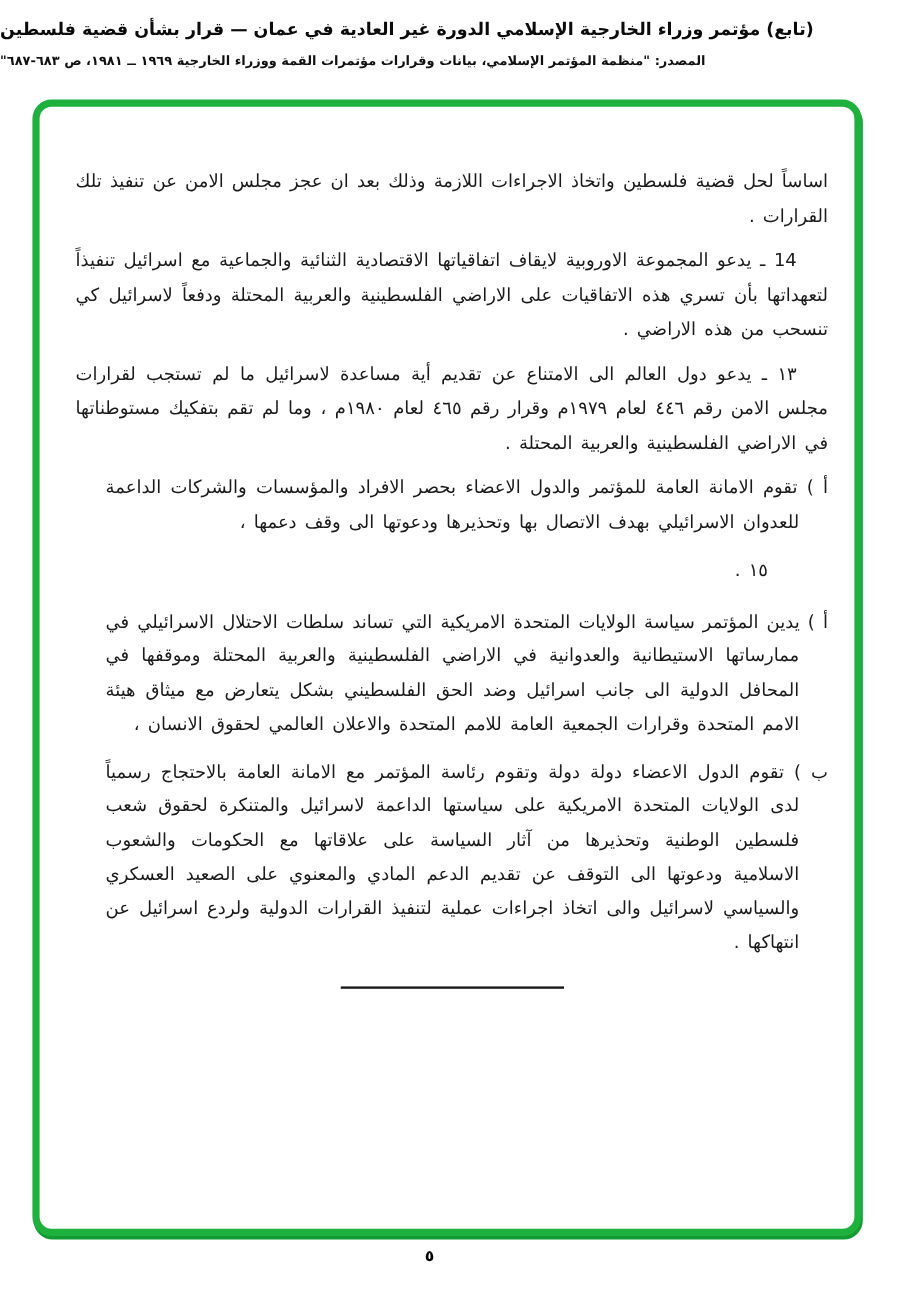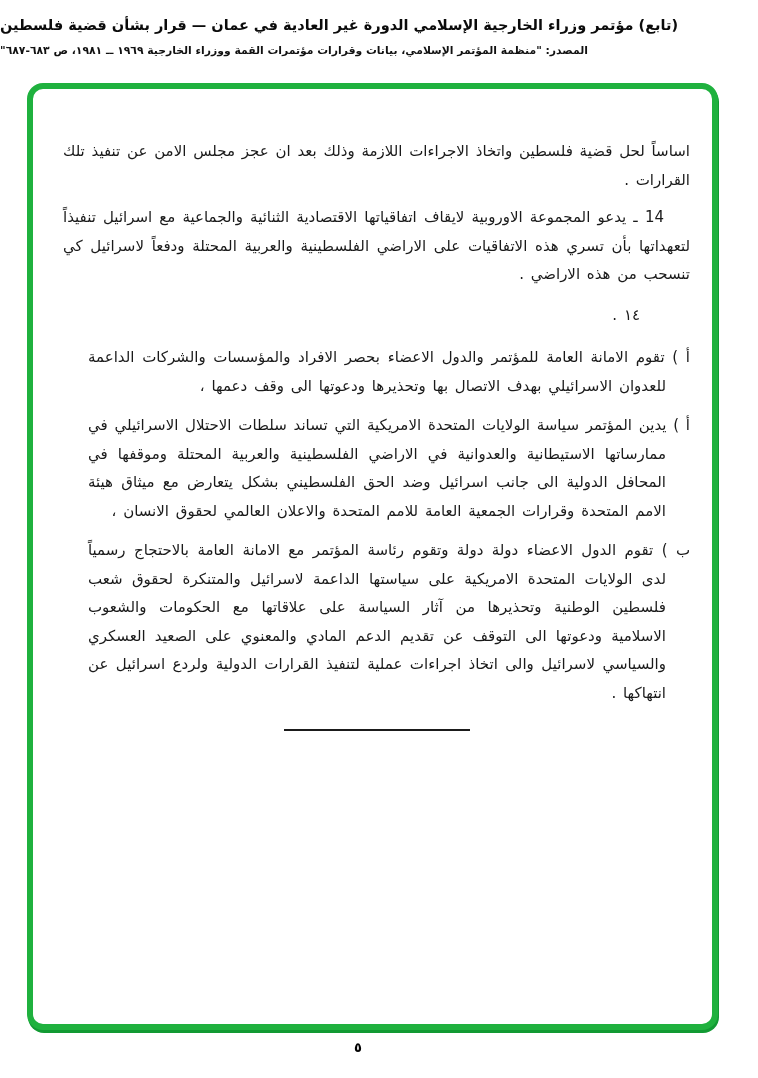--- a/index.html
+++ b/index.html
@@ -105,21 +105,22 @@
 <div class="doc-header">
   <div class="title-line">(تابع) مؤتمر وزراء الخارجية الإسلامي الدورة غير العادية في عمان — قرار بشأن قضية فلسطين</div>
   <div class="source-line">المصدر: "منظمة المؤتمر الإسلامي، بيانات وقرارات مؤتمرات القمة ووزراء الخارجية ١٩٦٩ ــ ١٩٨١، ص ٦٨٣-٦٨٧"</div>
 </div>
 
 <div class="green-frame" style="border-color: rgb(31, 177, 62);">
 
   <div class="doc-body">
       <p class="blk blk-paragraph indent-none">اساساً لحل قضية فلسطين واتخاذ الاجراءات اللازمة وذلك بعد ان عجز مجلس الامن عن تنفيذ تلك القرارات .</p>
       <p class="blk blk-paragraph indent-first">14 ـ يدعو المجموعة الاوروبية لايقاف اتفاقياتها الاقتصادية الثنائية والجماعية مع اسرائيل تنفيذاً لتعهداتها بأن تسري هذه الاتفاقيات على الاراضي الفلسطينية والعربية المحتلة ودفعاً لاسرائيل كي تنسحب من هذه الاراضي .</p>
-      <p class="blk blk-marker">١٤ .</p>
+      <p class="blk blk-paragraph indent-first">١٣ ـ يدعو دول العالم الى الامتناع عن تقديم أية مساعدة لاسرائيل ما لم تستجب لقرارات مجلس الامن رقم ٤٤٦ لعام ١٩٧٩م وقرار رقم ٤٦٥ لعام ١٩٨٠م ، وما لم تقم بتفكيك مستوطناتها في الاراضي الفلسطينية والعربية المحتلة .</p>
       <p class="blk blk-item">أ ) تقوم الامانة العامة للمؤتمر والدول الاعضاء بحصر الافراد والمؤسسات والشركات الداعمة للعدوان الاسرائيلي بهدف الاتصال بها وتحذيرها ودعوتها الى وقف دعمها ،</p>
+      <p class="blk blk-marker">١٥ .</p>
       <p class="blk blk-item">أ ) يدين المؤتمر سياسة الولايات المتحدة الامريكية التي تساند سلطات الاحتلال الاسرائيلي في ممارساتها الاستيطانية والعدوانية في الاراضي الفلسطينية والعربية المحتلة وموقفها في المحافل الدولية الى جانب اسرائيل وضد الحق الفلسطيني بشكل يتعارض مع ميثاق هيئة الامم المتحدة وقرارات الجمعية العامة للامم المتحدة والاعلان العالمي لحقوق الانسان ،</p>
       <p class="blk blk-item">ب ) تقوم الدول الاعضاء دولة دولة وتقوم رئاسة المؤتمر مع الامانة العامة بالاحتجاج رسمياً لدى الولايات المتحدة الامريكية على سياستها الداعمة لاسرائيل والمتنكرة لحقوق شعب فلسطين الوطنية وتحذيرها من آثار السياسة على علاقاتها مع الحكومات والشعوب الاسلامية ودعوتها الى التوقف عن تقديم الدعم المادي والمعنوي على الصعيد العسكري والسياسي لاسرائيل والى اتخاذ اجراءات عملية لتنفيذ القرارات الدولية ولردع اسرائيل عن انتهاكها .</p>
       <div class="blk blk-divider"></div>
     </div>
 </div>
 
 <div class="page-number">٥</div>
 
 </body></html>

